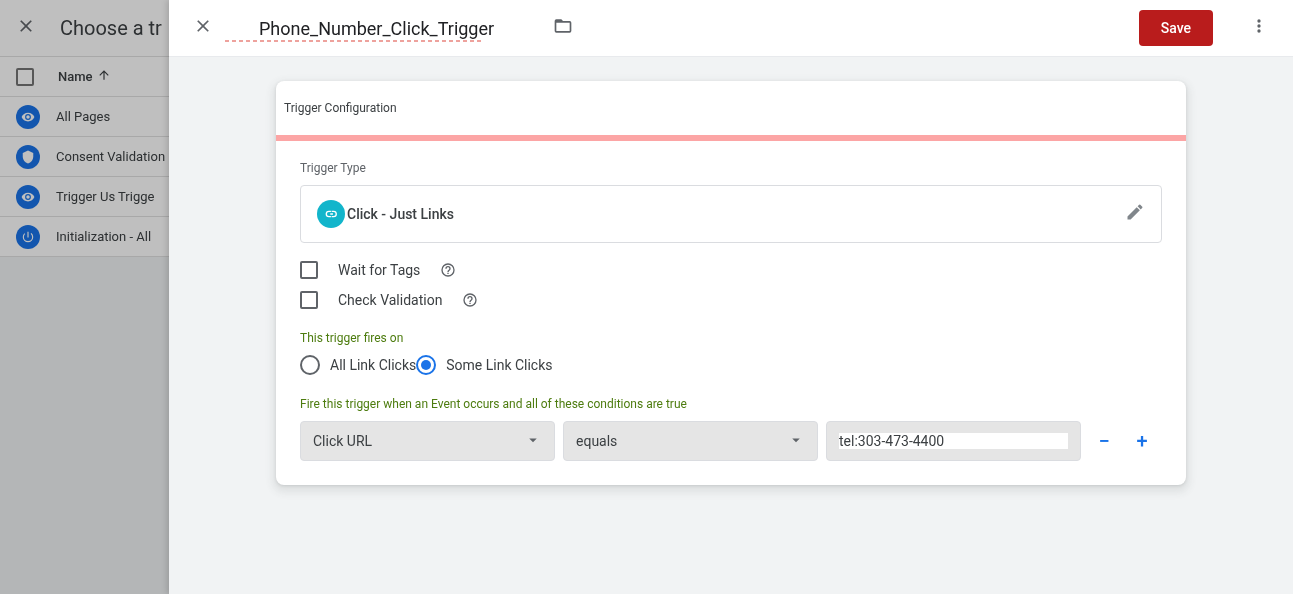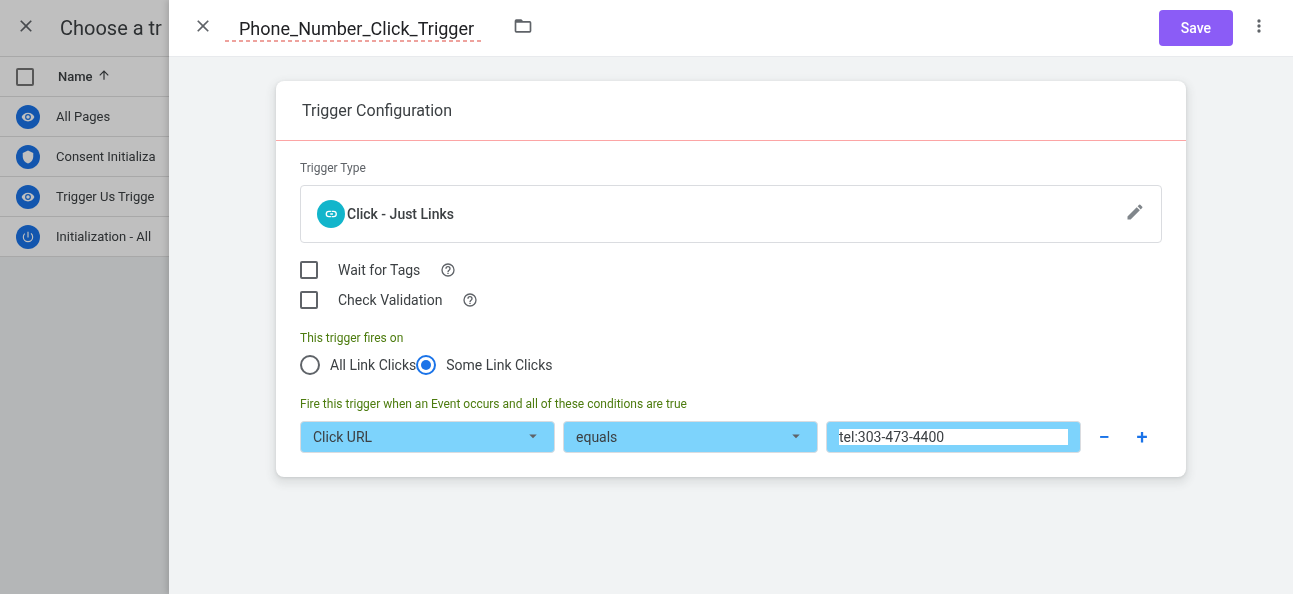--- a/index.html
+++ b/index.html
@@ -15,33 +15,33 @@
     .row { display: flex; align-items: center; height: 40px; padding: 0 16px; border-bottom: 1px solid #e0e0e0; font-size: 13px; color: #3c4043; }
     .row .ico { width: 24px; height: 24px; border-radius: 50%; background: #1a73e8; display: flex; align-items: center; justify-content: center; margin-right: 16px; flex-shrink: 0; }
     .row .ico svg { fill: #fff; }
     .bg-rest { background: #f1f3f4; position: absolute; top: 257px; left: 0; right: 0; bottom: 0; }
     
     
     .scrim { position: absolute; inset: 0; background: rgba(0,0,0,0.25); }
     
     
     .panel { position: absolute; top: 0; bottom: 0; left: 169px; right: 0; background: #fff; box-shadow: -2px 0 6px rgba(0,0,0,0.15); display: flex; flex-direction: column; }
-    .panel-header { height: 57px; display: flex; align-items: center; padding: 0 16px; border-bottom: 1px solid #e8eaed; }
+    .panel-header { height: 57px; display: flex; align-items: center; padding: 0 16px; border-bottom: 1px solid #e8eaed; gap: 20px; }
     .panel-header .close-btn { color: #5f6368; cursor: pointer; padding: 8px; }
     .title-input { font-size: 18px; color: #202124; border: none; outline: none; padding: 4px 2px; margin-left: 16px; width: 260px; }
     .title-underline { position: absolute; top: 40px; left: 56px; width: 258px; height: 2px; background: repeating-linear-gradient(90deg, #d93025 0 4px, transparent 4px 7px); opacity: 0.45; }
     .folder-btn { color: #5f6368; margin-left: 12px; cursor: pointer; padding: 4px; }
     .spacer { flex: 1; }
-    .save-btn { background: #8b5cf6; color: #fff; border: none; border-radius: 4px; padding: 0 22px; height: 36px; font-size: 14px; font-weight: 500; cursor: pointer; }
+    .save-btn { background: #b91c1c; color: #fff; border: none; border-radius: 4px; padding: 0 22px; height: 36px; font-size: 14px; font-weight: 500; cursor: pointer; }
     .kebab { color: #5f6368; cursor: pointer; padding: 8px; margin-left: 8px; }
     
     .panel-body { flex: 1; background: #f1f3f4; padding: 24px 0; overflow: auto; }
     
     .card { background: #fff; border-radius: 8px; box-shadow: 0 1px 3px rgba(60,64,67,0.15), 0 4px 8px 3px rgba(60,64,67,0.1); width: 910px; margin: 0 auto; }
-    .card-head { padding: 20px 26px; border-bottom: 1px solid #fca5a5; font-size: 16px; color: #3c4043; }
+    .card-head { padding: 20px 8px; border-bottom: 6px solid #fca5a5; font-size: 12px; color: #3c4043; }
     .card-body { padding: 20px 24px 24px; }
     
     .field-label { font-size: 12px; color: #5f6368; margin-bottom: 10px; }
     .type-box { border: 1px solid #dadce0; border-radius: 4px; display: flex; align-items: center; padding: 14px 16px; gap: 2px; }
     .type-box .circ { width: 28px; height: 28px; border-radius: 50%; background: #12b5cb; display: flex; align-items: center; justify-content: center; }
     .type-box .circ svg { color: #fff; }
     .type-name { font-size: 14px; color: #3c4043; font-weight: 500; flex: 1; }
     .pencil { color: #80868b; cursor: pointer; }
     
     .check-row { display: flex; align-items: center; gap: 20px; margin-top: 18px; font-size: 14px; color: #3c4043; }
@@ -51,21 +51,21 @@
     .section-label { font-size: 12px; color: #4d7c0f; margin-top: 22px; margin-bottom: 10px; }
     
     .radio-row { display: flex; align-items: center; }
     .radio-opt { display: flex; align-items: center; gap: 10px; cursor: pointer; }
     .radio { width: 20px; height: 20px; border-radius: 50%; border: 2px solid #5f6368; position: relative; }
     .radio.sel { border-color: #1a73e8; }
     .radio.sel::after { content:''; position: absolute; inset: 3px; border-radius: 50%; background: #1a73e8; }
     .radio-label { font-size: 14px; color: #3c4043; }
     
     .cond-row { display: flex; gap: 8px; align-items: center; margin-top: 10px; }
-    .select { border: 1px solid #dadce0; border-radius: 4px; height: 32px; display: flex; align-items: center; padding: 0 12px; font-size: 14px; color: #3c4043; background: #7dd3fc; cursor: pointer; justify-content: space-between; }
+    .select { border: 1px solid #dadce0; border-radius: 4px; height: 40px; display: flex; align-items: center; padding: 0 12px; font-size: 14px; color: #3c4043; background: #e5e5e5; cursor: pointer; justify-content: space-between; }
     .sel-var { width: 255px; }
     .sel-op { width: 255px; }
     .sel-val { width: 255px; }
     .sel-val input { border: none; outline: none; font-size: 14px; width: 100%; color: #3c4043; }
     .caret { color: #5f6368; }
     .pm-btn { color: #1a73e8; font-size: 20px; font-weight: 500; cursor: pointer; width: 30px; text-align: center; }
   </style>
 </head>
 <body>
 
@@ -94,21 +94,21 @@
         </svg>
       </span>
     <span>All Pages</span>
   </div>
   <div class="row">
     <span class="ico">
         <svg width="14" height="14" viewBox="0 0 24 24">
           <path d="M12 1 3 5v6c0 5.55 3.84 10.74 9 12 5.16-1.26 9-6.45 9-12V5l-9-4z"></path>
         </svg>
       </span>
-    <span>Consent Initializa</span>
+    <span>Consent Validation</span>
   </div>
   <div class="row">
     <span class="ico">
         <svg width="14" height="14" viewBox="0 0 24 24">
           <path d="M12 4.5C7 4.5 2.73 7.61 1 12c1.73 4.39 6 7.5 11 7.5s9.27-3.11 11-7.5c-1.73-4.39-6-7.5-11-7.5zM12 17a5 5 0 110-10 5 5 0 010 10zm0-8a3 3 0 100 6 3 3 0 000-6z"></path>
         </svg>
       </span>
     <span>Trigger Us Trigge</span>
   </div>
   <div class="row">

